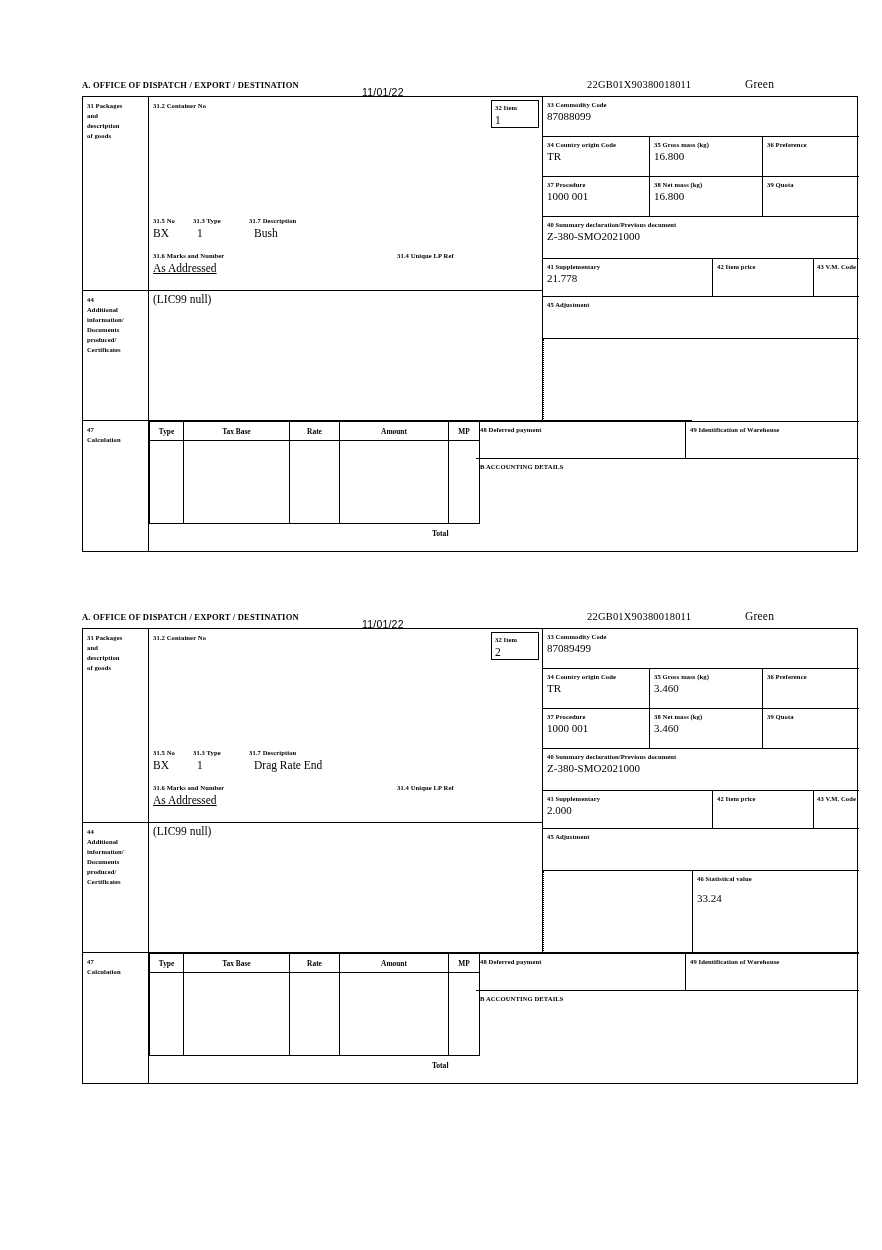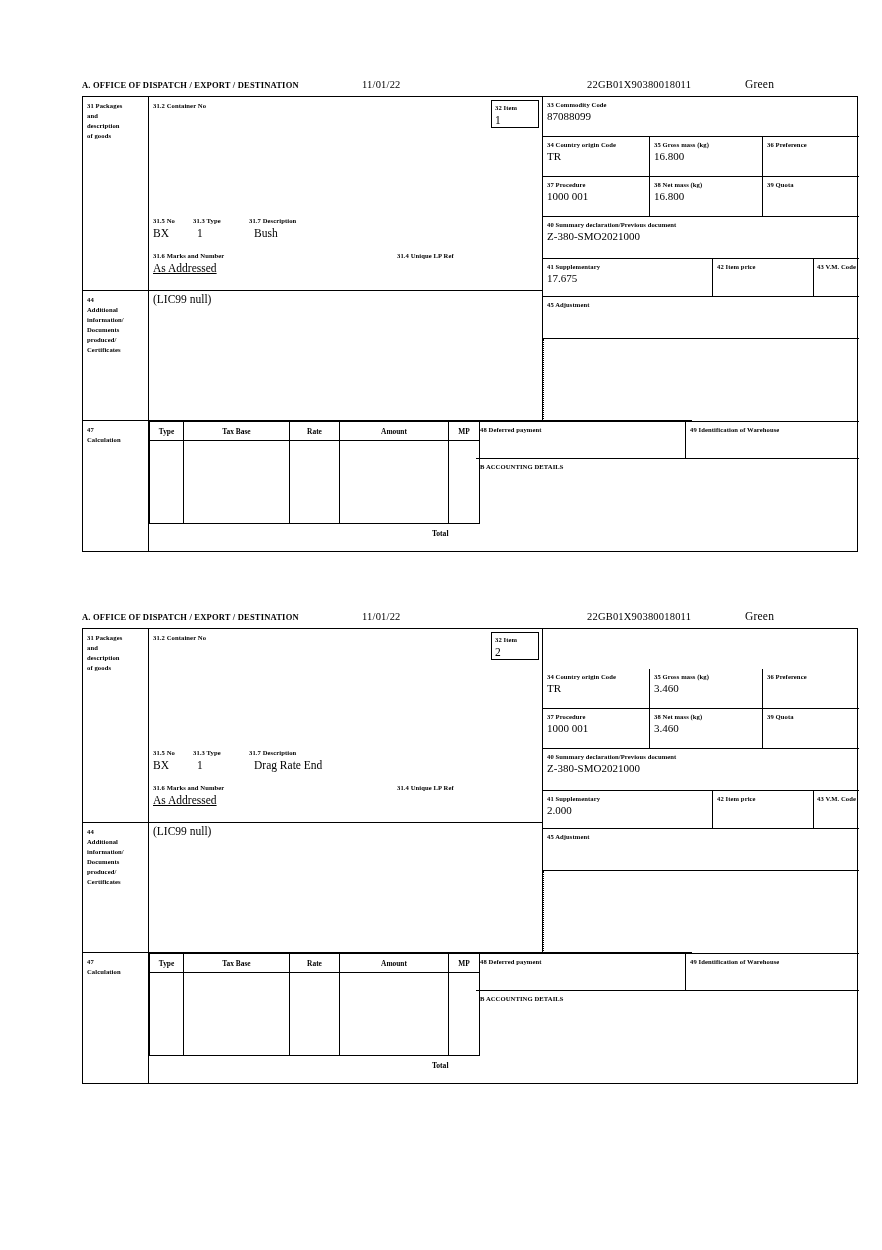--- a/index.html
+++ b/index.html
@@ -38,24 +38,24 @@
     letter-spacing: 0.2px;
   }
   .hdr .office {
     position: absolute;
     left: 0;
     top: 2px;
   }
   .hdr .date {
     position: absolute;
     left: 280px;
-    top: 1px;
+    top: 8px;
     font-size: 10.5px;
     font-weight: normal;
-    font-family: Liberation Serif, serif;
+    font-family: Liberation Sans, sans-serif;
   }
   .hdr .mrn {
     position: absolute;
     left: 505px;
     top: 1px;
     font-size: 10.5px;
     font-weight: normal;
   }
   .hdr .lane {
     position: absolute;
@@ -271,21 +271,21 @@
       <div class="cell c39 bdr-b">
         <div class="lbl">39 Quota</div>
         <div class="val"></div>
       </div>
       <div class="cell c40 bdr-b">
         <div class="lbl">40 Summary declaration/Previous document</div>
         <div class="val">Z-380-SMO2021000</div>
       </div>
       <div class="cell c41 bdr-b bdr-r">
         <div class="lbl">41 Supplementary</div>
-        <div class="val">17.675</div>
+        <div class="val">21.778</div>
       </div>
       <div class="cell c42 bdr-b bdr-r">
         <div class="lbl">42 Item price</div>
         <div class="val"></div>
       </div>
       <div class="cell c43 bdr-b">
         <div class="lbl">43 V.M. Code</div>
         <div class="val"></div>
       </div>
       <div class="cell c45 bdr-b">
@@ -385,20 +385,24 @@
           <div class="g-vmarks">As Addressed</div>
           <div class="lbl g-lpref">31.4 Unique LP Ref</div>
         </div>
       </div>
 
       <div class="cell c32">
         <div class="lbl">32 Item</div>
         <div class="v">2</div>
       </div>
 
+      <div class="cell c33 bdr-b">
+        <div class="lbl">33 Commodity Code</div>
+        <div class="val">87089499</div>
+      </div>
       <div class="cell c34 bdr-b bdr-r">
         <div class="lbl">34 Country origin Code</div>
         <div class="val">TR</div>
       </div>
       <div class="cell c35 bdr-b bdr-r">
         <div class="lbl">35 Gross mass (kg)</div>
         <div class="val">3.460</div>
       </div>
       <div class="cell c36 bdr-b">
         <div class="lbl">36 Preference</div>
@@ -431,20 +435,24 @@
       <div class="cell c43 bdr-b">
         <div class="lbl">43 V.M. Code</div>
         <div class="val"></div>
       </div>
       <div class="cell c45 bdr-b">
         <div class="lbl">45 Adjustment</div>
         <div class="val"></div>
       </div>
       <div class="cell c46-empty bdr-b"></div>
       <div class="dotted-vert"></div>
+      <div class="cell c46 bdr-b bdr-l">
+        <div class="lbl">46 Statistical value</div>
+        <div class="val" style="margin-top:8px">33.24</div>
+      </div>
 
       <div class="cell c44 bdr-r bdr-b">
         <div class="lbl-n">44</div>
         <div class="lbl-n">Additional</div>
         <div class="lbl-n">information/</div>
         <div class="lbl-n">Documents</div>
         <div class="lbl-n">produced/</div>
         <div class="lbl-n">Certificates</div>
       </div>
       <div class="cell addinfo bdr-r bdr-b">

